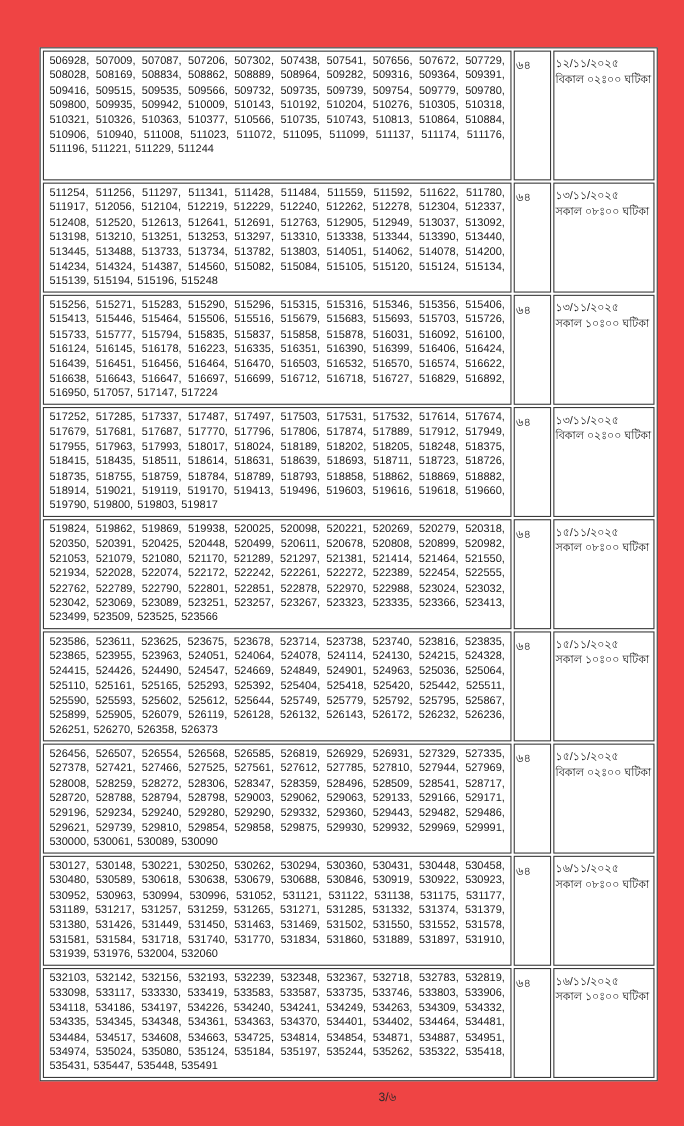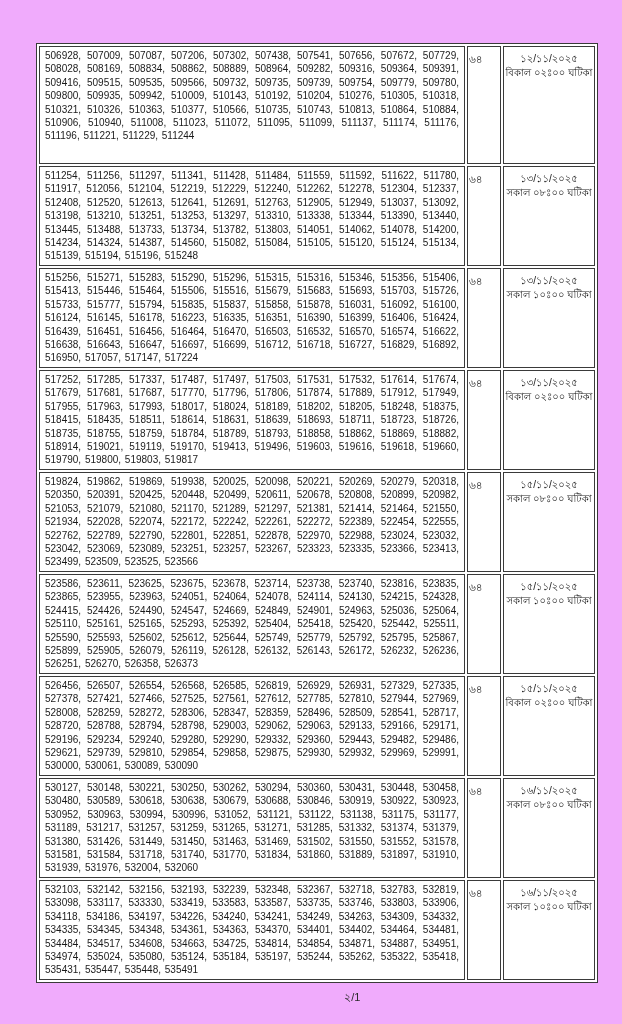--- a/index.html
+++ b/index.html
@@ -4,21 +4,21 @@
 <style>
   html, body {
     margin: 0;
     padding: 0;
     background: #ffffff;
   }
   .page {
     position: relative;
     width: 622px;
     height: 1024px;
-    background: #f0abfc;
+    background: #ef4444;
     font-family: "Liberation Sans", sans-serif;
     color: #1c1c1c;
     overflow: hidden;
   }
   table.sched {
     position: absolute;
     left: 36px;
     top: 43px;
     width: 552px;
     border-collapse: separate;
@@ -45,21 +45,20 @@
   tr:first-child td.nums { height: 112px; }
   td.count {
     width: 30px;
     text-align: left;
     font-size: 10.5px;
     padding-top: 5px;
     color: #1a1a1a;
   }
   td.dt {
     width: 88px;
-    text-align: center;
     font-size: 10px;
     line-height: 14px;
     padding-top: 5px;
     color: #1a1a1a;
   }
   .footer-pageno {
     position: absolute;
     left: 344px;
     top: 989px;
     font-size: 11px;
@@ -147,14 +146,14 @@
   <tr>
     <td class="nums">532103, 532142, 532156, 532193, 532239, 532348, 532367, 532718, 532783, 532819, 533098, 533117, 533330, 533419, 533583, 533587, 533735, 533746, 533803, 533906, 534118, 534186, 534197, 534226, 534240, 534241, 534249, 534263, 534309, 534332, 534335, 534345, 534348, 534361, 534363, 534370, 534401, 534402, 534464, 534481, 534484, 534517, 534608, 534663, 534725, 534814, 534854, 534871, 534887, 534951, 534974, 535024, 535080, 535124, 535184, 535197, 535244, 535262, 535322, 535418, 535431, 535447, 535448, 535491</td>
     <td class="count">৬৪</td>
     <td class="dt">
       <div>১৬/১১/২০২৫</div>
       <div>সকাল ১০ঃ০০ ঘটিকা</div>
     </td>
   </tr>
 </tbody>
   </table>
-  <div class="footer-pageno">২/1</div>
+  <div class="footer-pageno">3/৬</div>
 </div>
 
 </body></html>

